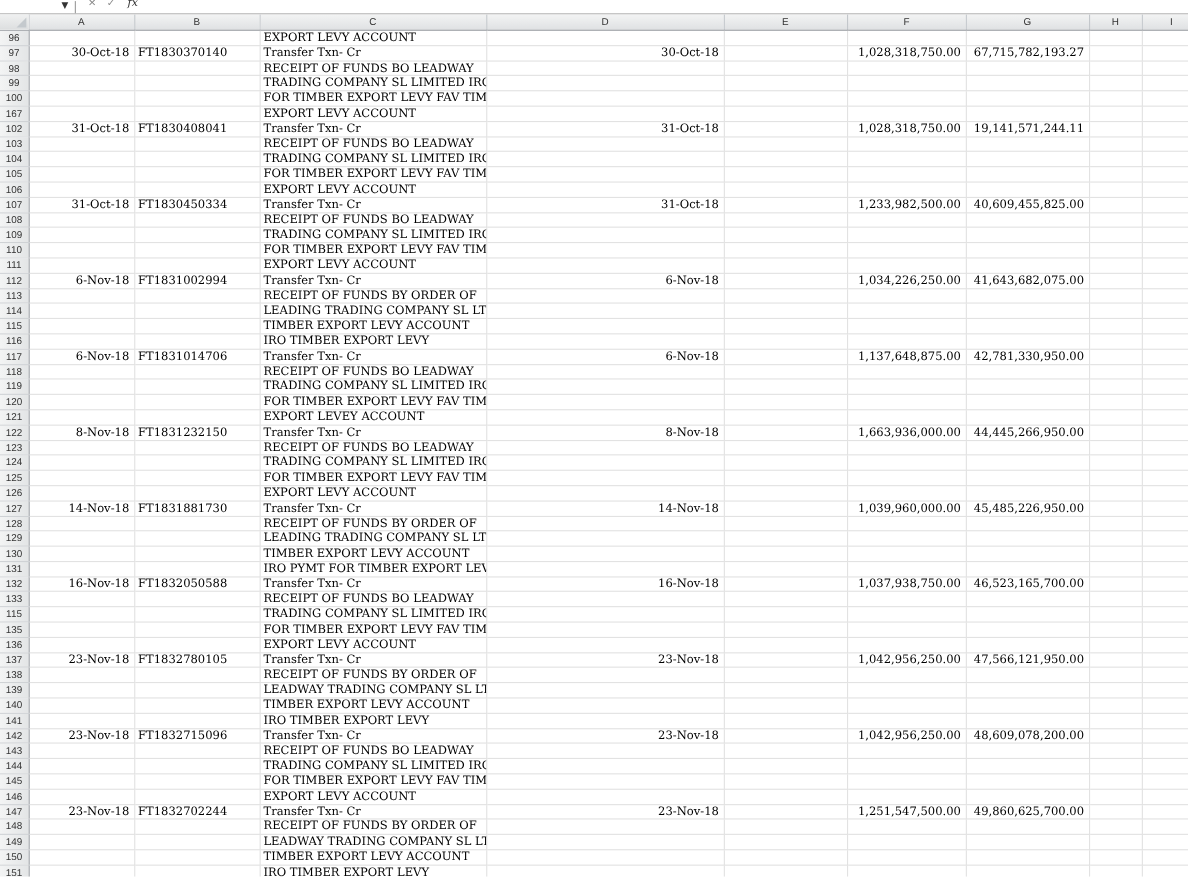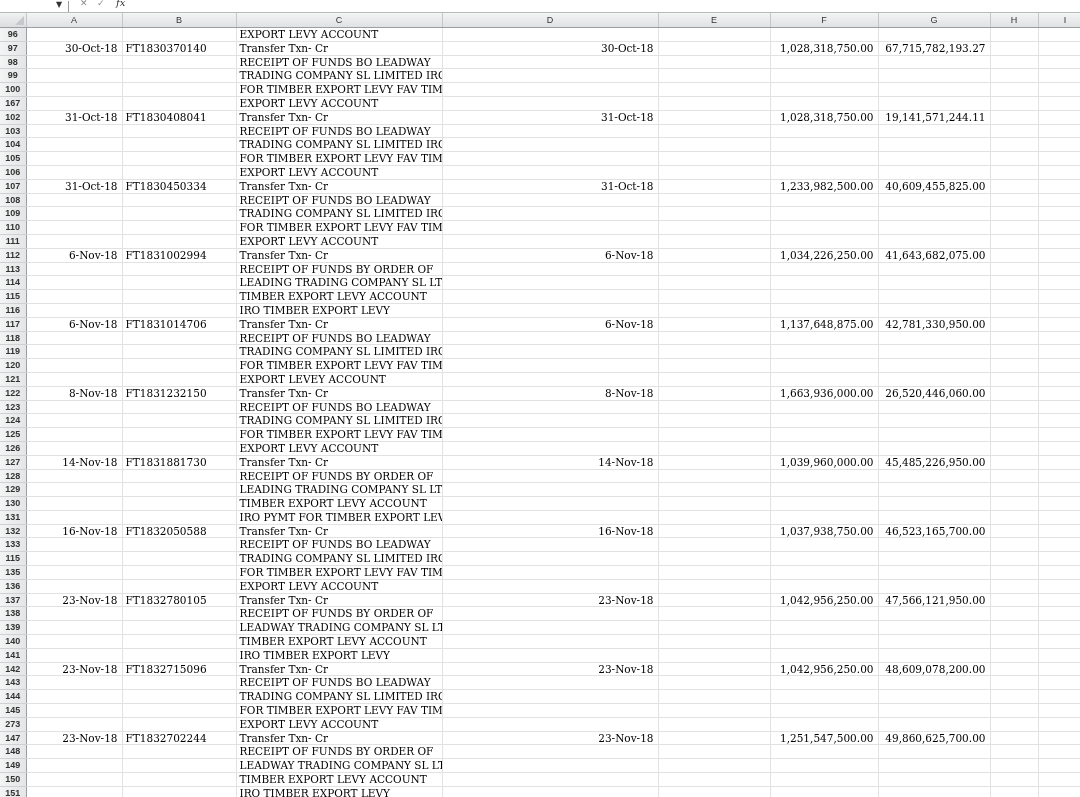--- a/index.html
+++ b/index.html
@@ -30,21 +30,21 @@
   }
   .sheet thead th.corner{background:linear-gradient(#f0f1f1,#dcdedf);position:relative;}
   .corner .tri{
     position:absolute;right:2px;bottom:2px;width:0;height:0;
     border-bottom:9px solid #c4c9cd;border-left:9px solid transparent;
   }
   .sheet tbody th.rowhdr{
     height:12.8px;line-height:12.8px;
     background:linear-gradient(90deg,#f3f4f4,#e3e5e6);
     border-right:1px solid #9b9fa4;border-bottom:1px solid #cfd2d5;
-    font-family:"Liberation Sans",sans-serif;font-size:9px;font-weight:700;color:#333;
+    font-family:"Liberation Sans",sans-serif;font-size:9px;font-weight:400;color:#333;
     text-align:center;
   }
   .sheet tbody td{
     height:12.8px;line-height:12.8px;
     border-right:1px solid #e2e2e2;border-bottom:1px solid #e2e2e2;
     font-size:10.5px;
   }
   td.al-right{text-align:right;padding-right:4px;}
   td.al-left{text-align:left;padding-left:3px;}
 </style>
@@ -404,21 +404,21 @@
           <td class="al-left"></td>
         </tr>
         <tr>
           <th class="rowhdr">122</th>
           <td class="al-right">8-Nov-18</td>
           <td class="al-left">FT1831232150</td>
           <td class="al-left">Transfer Txn- Cr</td>
           <td class="al-right">8-Nov-18</td>
           <td class="al-left"></td>
           <td class="al-right">1,663,936,000.00</td>
-          <td class="al-right">26,520,446,060.00</td>
+          <td class="al-right">44,445,266,950.00</td>
           <td class="al-left"></td>
           <td class="al-left"></td>
         </tr>
         <tr>
           <th class="rowhdr">123</th>
           <td class="al-right"></td>
           <td class="al-left"></td>
           <td class="al-left">RECEIPT OF FUNDS BO LEADWAY</td>
           <td class="al-right"></td>
           <td class="al-left"></td>
@@ -685,21 +685,21 @@
           <td class="al-left"></td>
           <td class="al-left">FOR TIMBER EXPORT LEVY FAV TIMBER</td>
           <td class="al-right"></td>
           <td class="al-left"></td>
           <td class="al-right"></td>
           <td class="al-right"></td>
           <td class="al-left"></td>
           <td class="al-left"></td>
         </tr>
         <tr>
-          <th class="rowhdr">273</th>
+          <th class="rowhdr">146</th>
           <td class="al-right"></td>
           <td class="al-left"></td>
           <td class="al-left">EXPORT LEVY ACCOUNT</td>
           <td class="al-right"></td>
           <td class="al-left"></td>
           <td class="al-right"></td>
           <td class="al-right"></td>
           <td class="al-left"></td>
           <td class="al-left"></td>
         </tr>

